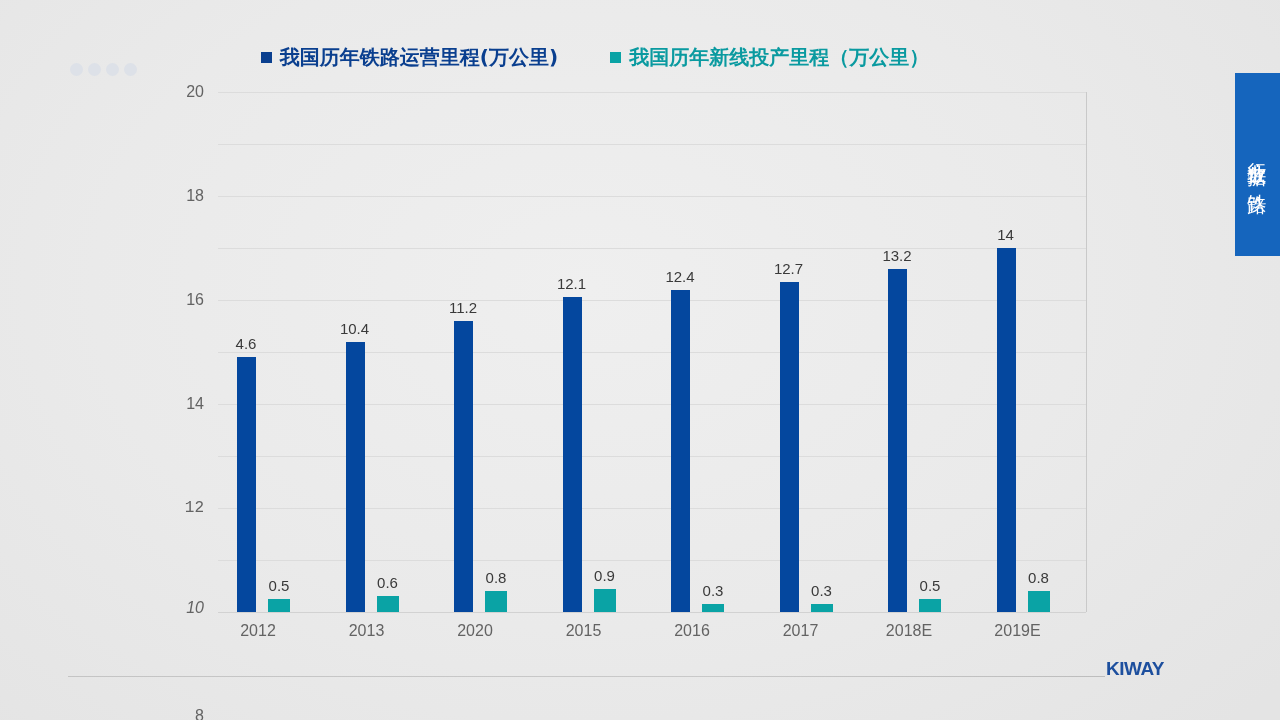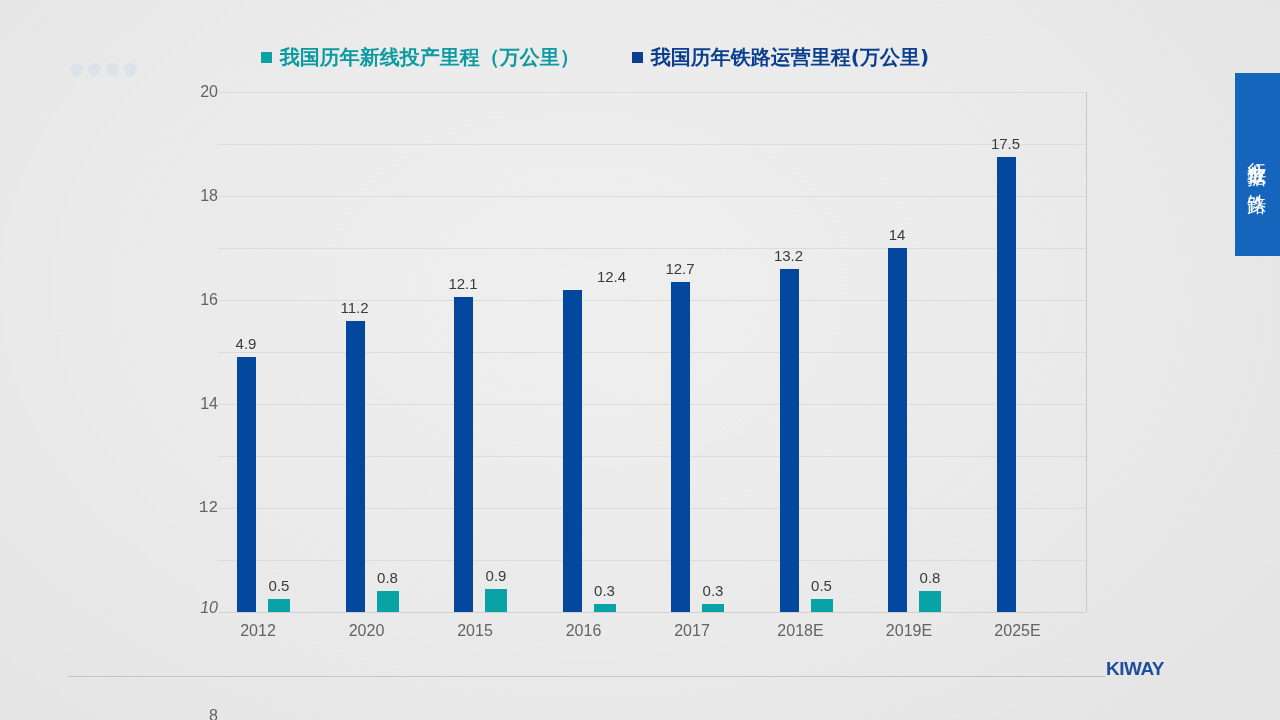--- a/index.html
+++ b/index.html
@@ -108,21 +108,21 @@
     left: 0;
     right: 0;
     height: 1px;
     background: #dcdcdc;
   }
   .gridline.baseline { background: #d2d2d2; }
   .ytick {
     position: absolute;
     right: 100%;
     transform: translateY(-50%);
-    margin-right: 0;
+    margin-right: 14px;
     font-size: 16px;
     color: #636363;
     white-space: nowrap;
   }
   .axis-right {
     position: absolute;
     right: -1px;
     top: 0;
     bottom: 0;
     width: 1px;
@@ -209,27 +209,27 @@
 <div class="slide">
 
   <div class="dots" id="dots">
       <span></span>
       <span></span>
       <span></span>
       <span></span>
     </div>
 
   <div class="legend">
+    <div class="legend-item legend-1">
+      <span class="legend-marker"></span>
+      <span>我国历年铁路运营里程(万公里)</span>
+    </div>
     <div class="legend-item legend-2">
       <span class="legend-marker"></span>
       <span>我国历年新线投产里程（万公里）</span>
-    </div>
-    <div class="legend-item legend-1">
-      <span class="legend-marker"></span>
-      <span>我国历年铁路运营里程(万公里)</span>
     </div>
   </div>
 
   <div class="chart">
     <div class="plot">
       <div id="gridlines">
           <div class="gridline" style="top: 0px;">
             <div class="ytick" style="top: 0px;">20</div>
           </div>
           <div class="gridline" style="top: 52px;">
@@ -252,42 +252,49 @@
           </div>
           <div class="gridline" style="top: 364px;"></div>
           <div class="gridline" style="top: 416px;"></div>
           <div class="gridline" style="top: 468px;"></div>
           <div class="gridline baseline" style="top: 520px;"></div>
         </div>
       <div class="axis-right"></div>
       <div class="bars" id="bars">
           <div class="group">
             <div class="bar primary" style="height: 254.8px;"></div>
-            <div class="bar-label primary" style="bottom: 259.8px;">4.9</div>
+            <div class="bar-label primary" style="bottom: 259.8px;">4.6</div>
             <div class="bar secondary" style="height: 13px;"></div>
             <div class="bar-label secondary" style="bottom: 18px;">0.5</div>
             <div class="xtick">2012</div>
+          </div>
+          <div class="group">
+            <div class="bar primary" style="height: 270.4px;"></div>
+            <div class="bar-label primary" style="bottom: 275.4px;">10.4</div>
+            <div class="bar secondary" style="height: 15.6px;"></div>
+            <div class="bar-label secondary" style="bottom: 20.6px;">0.6</div>
+            <div class="xtick">2013</div>
           </div>
           <div class="group">
             <div class="bar primary" style="height: 291.2px;"></div>
             <div class="bar-label primary" style="bottom: 296.2px;">11.2</div>
             <div class="bar secondary" style="height: 20.8px;"></div>
             <div class="bar-label secondary" style="bottom: 25.8px;">0.8</div>
             <div class="xtick">2020</div>
           </div>
           <div class="group">
             <div class="bar primary" style="height: 314.6px;"></div>
             <div class="bar-label primary" style="bottom: 319.6px;">12.1</div>
             <div class="bar secondary" style="height: 23.4px;"></div>
             <div class="bar-label secondary" style="bottom: 28.4px;">0.9</div>
             <div class="xtick">2015</div>
           </div>
           <div class="group">
             <div class="bar primary" style="height: 322.4px;"></div>
-            <div class="bar-label primary" style="bottom: 327.4px; margin-left: 40px;">12.4</div>
+            <div class="bar-label primary" style="bottom: 327.4px;">12.4</div>
             <div class="bar secondary" style="height: 7.8px;"></div>
             <div class="bar-label secondary" style="bottom: 12.8px;">0.3</div>
             <div class="xtick">2016</div>
           </div>
           <div class="group">
             <div class="bar primary" style="height: 330.2px;"></div>
             <div class="bar-label primary" style="bottom: 335.2px;">12.7</div>
             <div class="bar secondary" style="height: 7.8px;"></div>
             <div class="bar-label secondary" style="bottom: 12.8px;">0.3</div>
             <div class="xtick">2017</div>
@@ -299,25 +306,20 @@
             <div class="bar-label secondary" style="bottom: 18px;">0.5</div>
             <div class="xtick">2018E</div>
           </div>
           <div class="group">
             <div class="bar primary" style="height: 364px;"></div>
             <div class="bar-label primary" style="bottom: 369px;">14</div>
             <div class="bar secondary" style="height: 20.8px;"></div>
             <div class="bar-label secondary" style="bottom: 25.8px;">0.8</div>
             <div class="xtick">2019E</div>
           </div>
-          <div class="group">
-            <div class="bar primary" style="height: 455px;"></div>
-            <div class="bar-label primary" style="bottom: 460px;">17.5</div>
-            <div class="xtick">2025E</div>
-          </div>
         </div>
     </div>
   </div>
 
   <div class="side-tab">
     <span class="side-tab-text">行业数据·铁路</span>
   </div>
 
   <div class="footer-rule"></div>
   <div class="brand">KIWAY</div>

